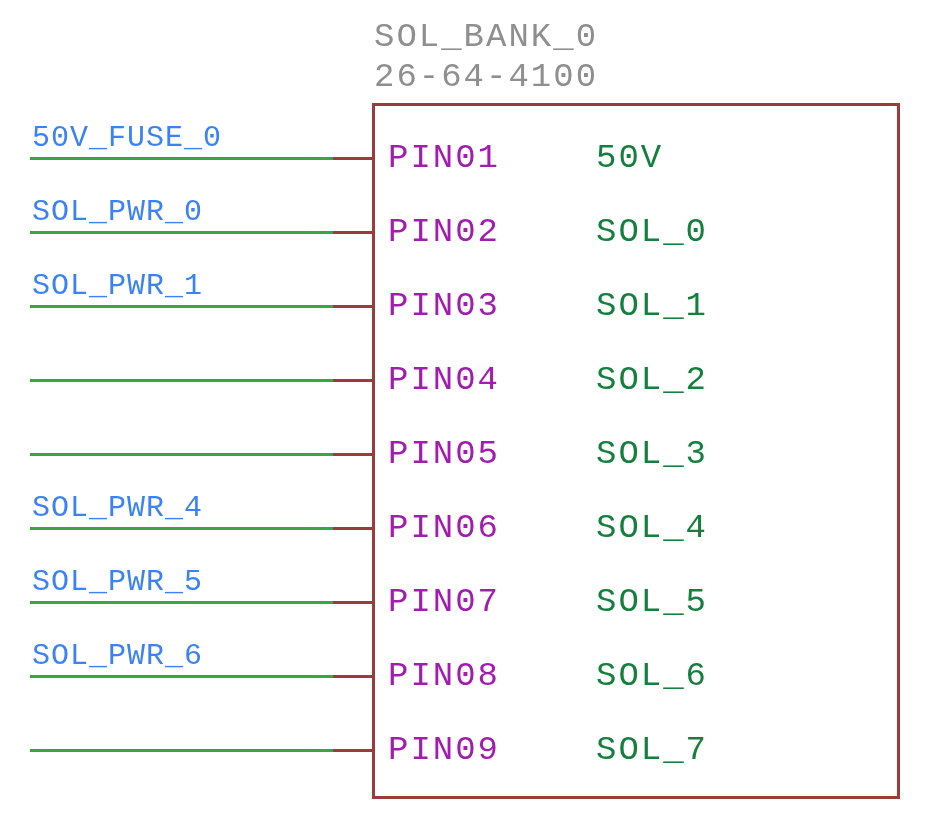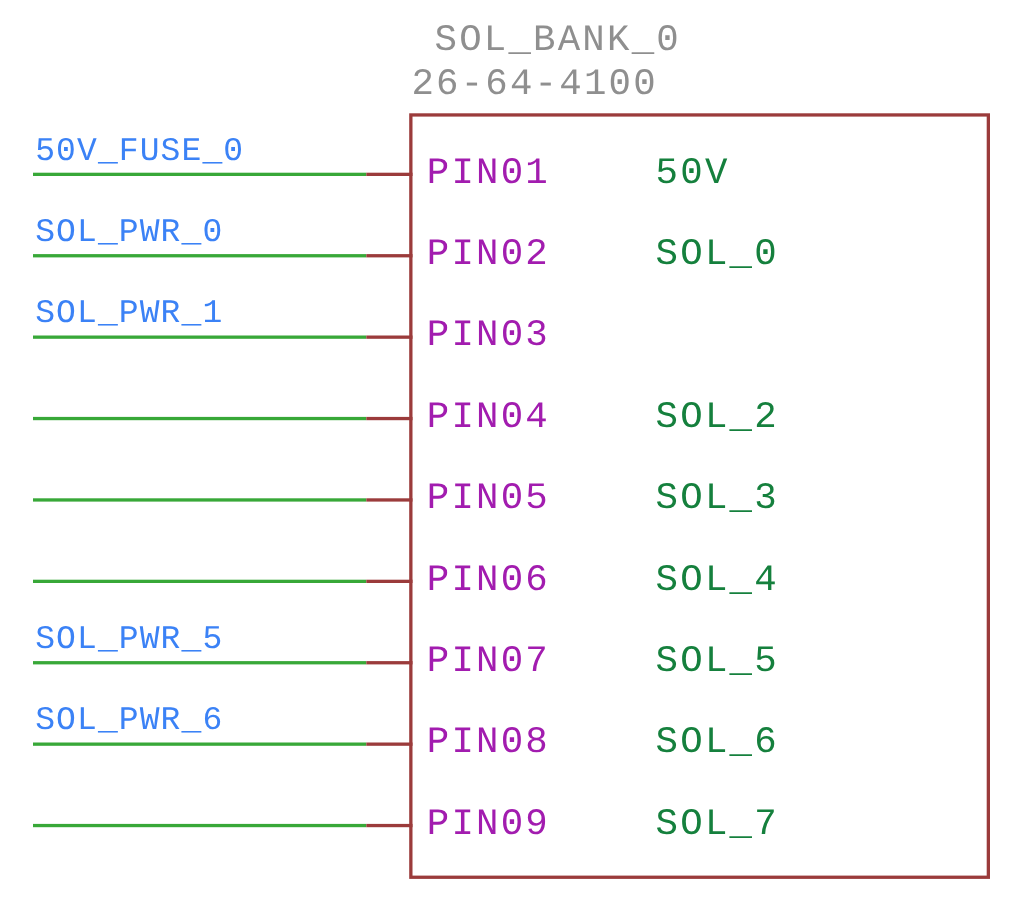--- a/index.html
+++ b/index.html
@@ -17,21 +17,20 @@
     font-size: 34px;
     color: #8f8f8f;
     letter-spacing: 2px;
     white-space: nowrap;
     position: absolute;
     font-weight: 500;
   }
   .component-name {
     left: 374px;
     top: 18px;
-    margin-left: 21px;
   }
   .component-value {
     left: 374px;
     top: 58px;
   }
   .component-box {
     position: absolute;
     left: 372px;
     top: 103px;
     width: 528px;
@@ -114,37 +113,39 @@
   <div class="pin-stub"></div>
   <div class="pin-label">PIN02</div>
   <div class="sig-label">SOL_0</div>
 </div>
 
 <div class="pin-row" style="top:297px">
   <div class="net-label">SOL_PWR_1</div>
   <div class="net-wire"></div>
   <div class="pin-stub"></div>
   <div class="pin-label">PIN03</div>
+  <div class="sig-label">SOL_1</div>
 </div>
 
 <div class="pin-row" style="top:371px">
   <div class="net-wire"></div>
   <div class="pin-stub"></div>
   <div class="pin-label">PIN04</div>
   <div class="sig-label">SOL_2</div>
 </div>
 
 <div class="pin-row" style="top:445px">
   <div class="net-wire"></div>
   <div class="pin-stub"></div>
   <div class="pin-label">PIN05</div>
   <div class="sig-label">SOL_3</div>
 </div>
 
 <div class="pin-row" style="top:519px">
+  <div class="net-label">SOL_PWR_4</div>
   <div class="net-wire"></div>
   <div class="pin-stub"></div>
   <div class="pin-label">PIN06</div>
   <div class="sig-label">SOL_4</div>
 </div>
 
 <div class="pin-row" style="top:593px">
   <div class="net-label">SOL_PWR_5</div>
   <div class="net-wire"></div>
   <div class="pin-stub"></div>

